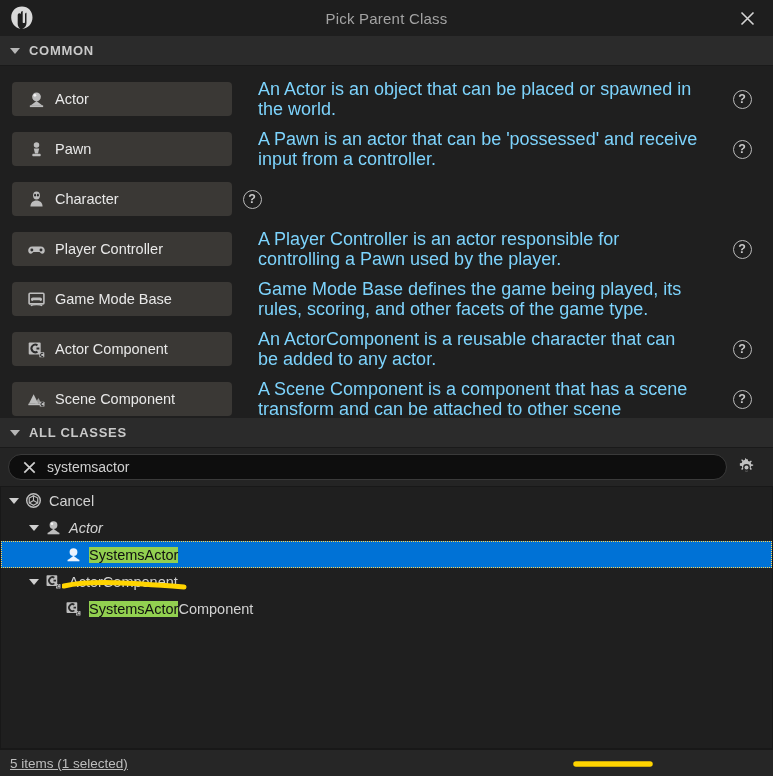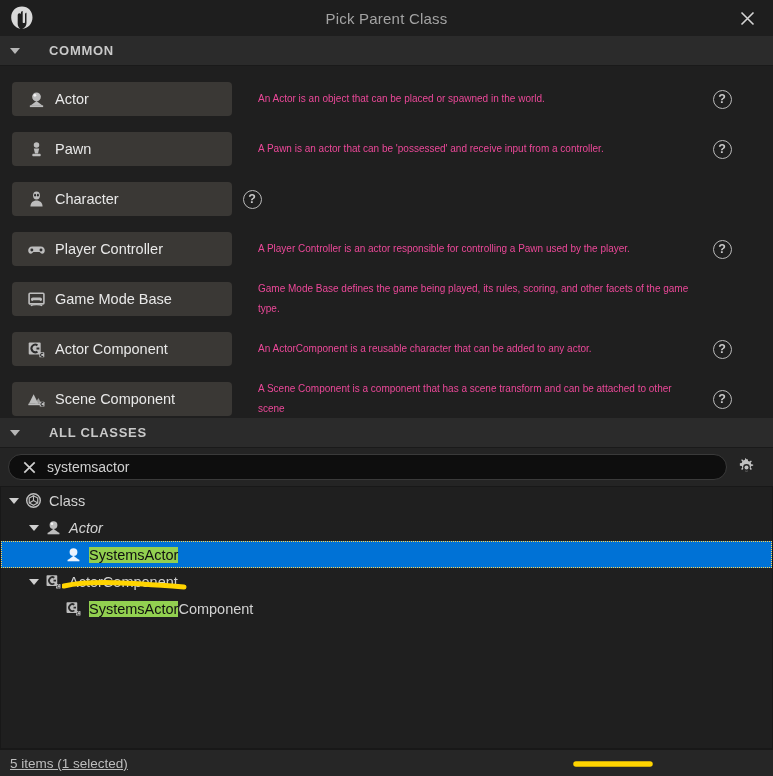--- a/index.html
+++ b/index.html
@@ -40,21 +40,20 @@
     color: #d0d0d0; font-size: 19px; font-weight: 300;
   }
 
   
   .section-hdr {
     height: 30px; flex: 0 0 30px;
     background: #2b2b2b;
     display: flex; align-items: center;
     padding-left: 10px;
     border-bottom: 1px solid #1a1a1a;
-    gap: 20px;
   }
   .tri {
     width: 0; height: 0;
     border-left: 5px solid transparent;
     border-right: 5px solid transparent;
     border-top: 6px solid #b6b6b6;
     margin-right: 9px;
   }
   .section-hdr .label {
     font-size: 13px; color: #c9c9c9; font-weight: bold; letter-spacing: .7px;
@@ -82,22 +81,22 @@
   .cbtn .ci {
     width: 20px; height: 20px; flex: 0 0 20px;
     margin-right: 9px;
     display: flex; align-items: center; justify-content: center;
   }
   .cbtn .clabel {
     font-size: 14.5px; color: #e8e8e8; white-space: nowrap;
   }
   .cdesc {
     flex: 1 1 auto;
-    margin-left: 26px; margin-right: 4px;
-    font-size: 10px; color: #ec4899; line-height: 20px;
+    margin-left: 26px; margin-right: 24px;
+    font-size: 18px; color: #7dd3fc; line-height: 20px;
     max-width: 440px;
   }
   .chelp {
     width: 40px; flex: 0 0 40px;
     display: flex; align-items: center; justify-content: center;
   }
   .qmark {
     width: 19px; height: 19px; border-radius: 50%;
     border: 1.6px solid #b9b9b9;
     color: #c9c9c9; font-size: 12.5px; font-weight: bold;
@@ -378,21 +377,21 @@
       <div class="trow">
         <span style="flex: 0 0 8px;"></span>
         <span class="tarrow"></span>
         <span class="ticon">
           <svg width="17" height="17" viewBox="0 0 20 20">
             <circle cx="10" cy="10" r="8.0" fill="none" stroke="#bdbdbd" stroke-width="1.7"></circle>
             <path d="M10 4.3 L15.0 7.1 L15.0 12.9 L10 15.7 L5.0 12.9 L5.0 7.1 Z" fill="none" stroke="#bdbdbd" stroke-width="1.4"></path>
             <path d="M10 4.3 L10 10 L15.0 12.9 M10 10 L5.0 12.9" stroke="#bdbdbd" stroke-width="1.3" fill="none"></path>
           </svg>
         </span>
-        <span class="tlabel">Class</span>
+        <span class="tlabel">Cancel</span>
       </div>
       <div class="trow">
         <span style="flex: 0 0 28px;"></span>
         <span class="tarrow"></span>
         <span class="ticon">
           <svg width="17" height="17" viewBox="0 0 20 20">
             <circle cx="10" cy="7.2" r="4.6" fill="#bdbdbd"></circle>
             <circle cx="8.3" cy="5.6" r="1.5" fill="#f2f2f2"></circle>
             <path d="M3.4 16.6 L10 11.6 L16.6 16.6 Z" fill="#bdbdbd"></path>
             <rect x="3.0" y="16.2" width="14" height="1.8" fill="#bdbdbd"></rect>

